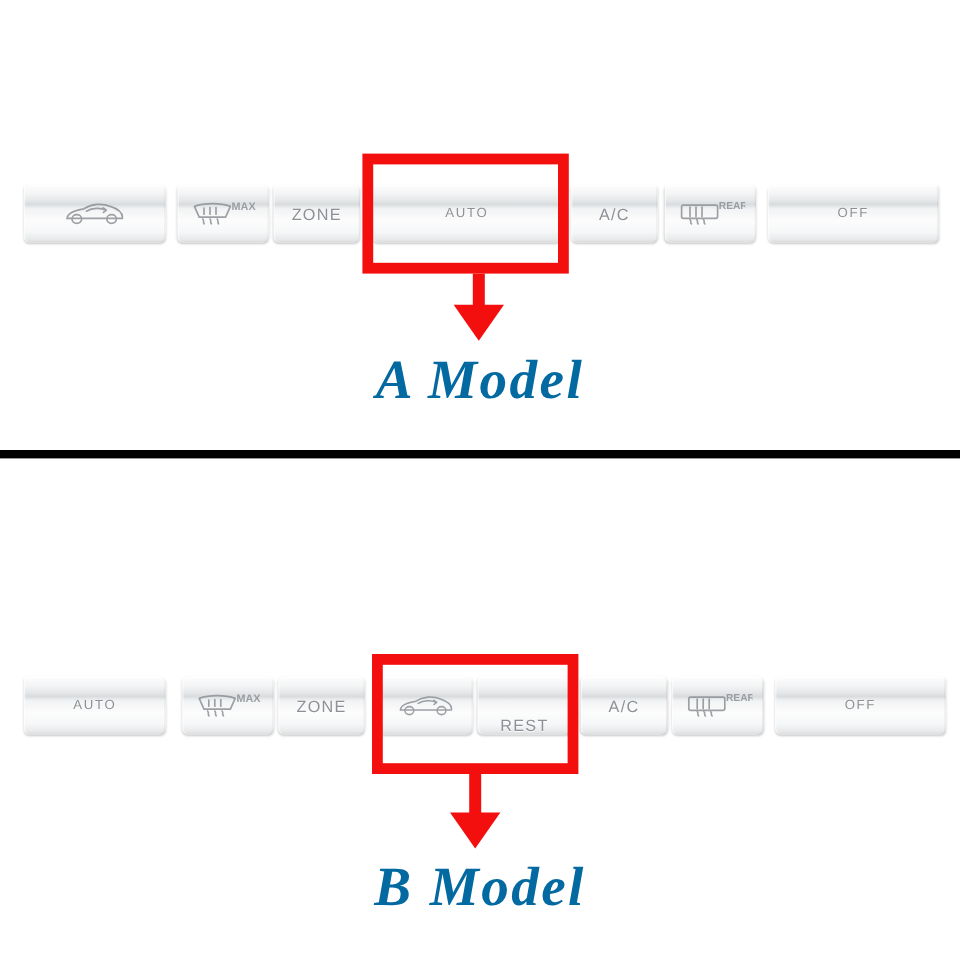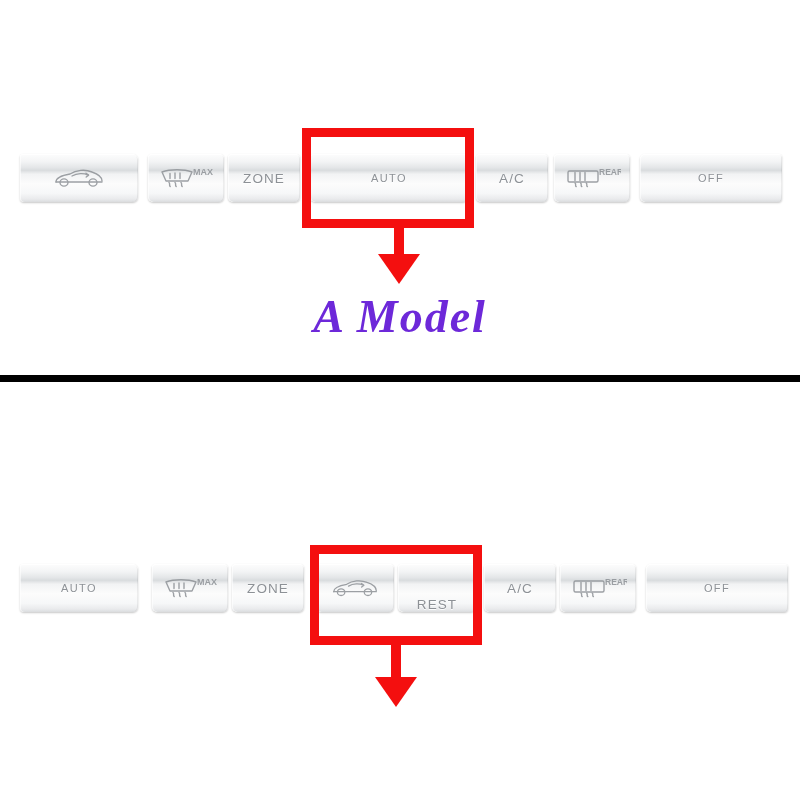--- a/index.html
+++ b/index.html
@@ -141,21 +141,21 @@
   
   .caption {
     position: absolute;
     width: 800px;
     text-align: center;
     font-family: "Liberation Serif", serif;
     font-weight: bold;
     font-style: italic;
     font-size: 46px;
     letter-spacing: 2px;
-    color: #6d28d9;
+    color: #0369a1;
     user-select: none;
   }
 </style>
 </head>
 <body>
 
 <div class="stage">
 
   <div class="panel panel-a">
 
@@ -295,15 +295,16 @@
 
     </div>
 
     <div class="redbox" style="left:310px;top:163px;width:172px;height:100px;"></div>
 
     <div class="arrow" style="left:385px;top:263px;width:22px;height:62px;">
       <div class="arrow-shaft" style="left:6px;top:0;width:10px;height:36px;"></div>
       <div class="arrow-head" style="left:-10px;top:32px;"></div>
     </div>
 
+    <div class="caption" style="top:330px;">B Model</div>
   </div>
 
 </div>
 
 </body></html>

